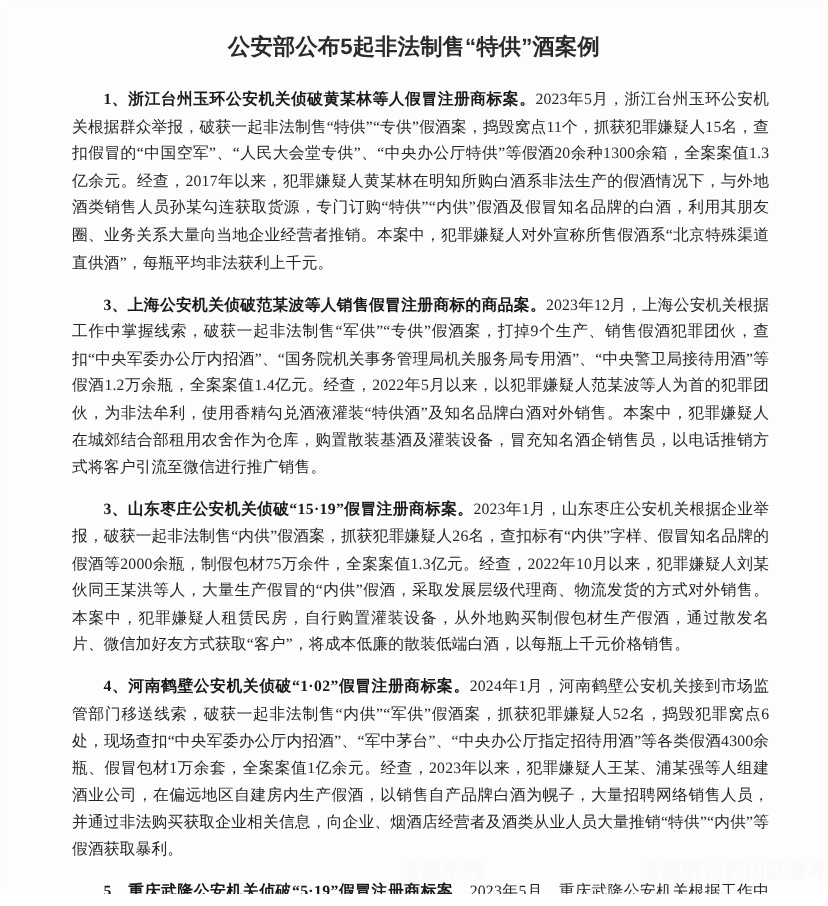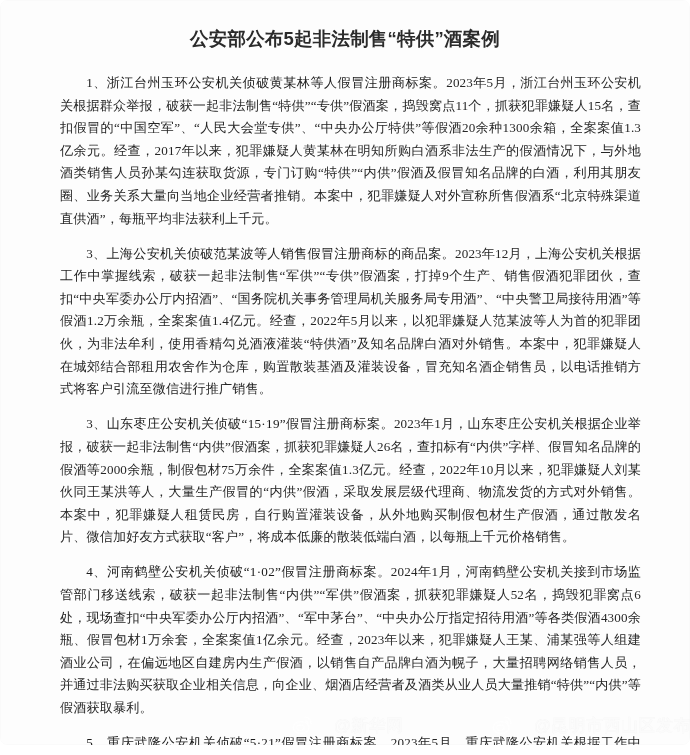--- a/index.html
+++ b/index.html
@@ -51,21 +51,21 @@
     font-size: 13.1px;
     line-height: 22.6px;
     color: #262626;
     text-align: justify;
     text-justify: inter-ideograph;
     word-break: break-all;
     letter-spacing: 0.15px;
   }
 
   .para .lead {
-    font-weight: 400;
+    font-weight: 700;
     color: #1a1a1a;
     letter-spacing: 0.3px;
   }
 
   
   .watermark {
     position: absolute;
     display: flex;
     align-items: center;
     gap: 21px;
@@ -122,21 +122,21 @@
 
     <p class="para">
       <span class="lead">3、山东枣庄公安机关侦破“15·19”假冒注册商标案。</span><span>2023年1月，山东枣庄公安机关根据企业举报，破获一起非法制售“内供”假酒案，抓获犯罪嫌疑人26名，查扣标有“内供”字样、假冒知名品牌的假酒等2000余瓶，制假包材75万余件，全案案值1.3亿元。经查，2022年10月以来，犯罪嫌疑人刘某伙同王某洪等人，大量生产假冒的“内供”假酒，采取发展层级代理商、物流发货的方式对外销售。本案中，犯罪嫌疑人租赁民房，自行购置灌装设备，从外地购买制假包材生产假酒，通过散发名片、微信加好友方式获取“客户”，将成本低廉的散装低端白酒，以每瓶上千元价格销售。</span>
     </p>
 
     <p class="para">
       <span class="lead">4、河南鹤壁公安机关侦破“1·02”假冒注册商标案。</span><span>2024年1月，河南鹤壁公安机关接到市场监管部门移送线索，破获一起非法制售“内供”“军供”假酒案，抓获犯罪嫌疑人52名，捣毁犯罪窝点6处，现场查扣“中央军委办公厅内招酒”、“军中茅台”、“中央办公厅指定招待用酒”等各类假酒4300余瓶、假冒包材1万余套，全案案值1亿余元。经查，2023年以来，犯罪嫌疑人王某、浦某强等人组建酒业公司，在偏远地区自建房内生产假酒，以销售自产品牌白酒为幌子，大量招聘网络销售人员，并通过非法购买获取企业相关信息，向企业、烟酒店经营者及酒类从业人员大量推销“特供”“内供”等假酒获取暴利。</span>
     </p>
 
     <p class="para">
-      <span class="lead">5、重庆武隆公安机关侦破“5·21”假冒注册商标案。</span><span>2023年5月，重庆武隆公安机关根据工作中掌握线索，破获一起非法制售“特供”“军供”“专供”假酒案，查扣标有“中央国家机关特供三十年陈酿”、“国务院机关事务管理局机关服务专用酒”等标识的假酒27种9000余瓶、包材85万余件，销售金额达2000余万元，全案案值约1亿元。经查，犯罪嫌疑人陈某某、曹某与多个制假团伙勾结，从外地灌装制假窝点订制“特供”假酒，组建专业网络营销团队推售假酒。本案中，犯罪嫌疑人以烟酒门店为掩护，组织数十名网络销售人员，通过互联网广告等方式获取客源，虚构与知名酒企合作、“特殊渠道”等内容，利用物流销往全国各地。</span>
+      <span class="lead">5、重庆武隆公安机关侦破“5·19”假冒注册商标案。</span><span>2023年5月，重庆武隆公安机关根据工作中掌握线索，破获一起非法制售“特供”“军供”“专供”假酒案，查扣标有“中央国家机关特供三十年陈酿”、“国务院机关事务管理局机关服务专用酒”等标识的假酒27种9000余瓶、包材85万余件，销售金额达2000余万元，全案案值约1亿元。经查，犯罪嫌疑人陈某某、曹某与多个制假团伙勾结，从外地灌装制假窝点订制“特供”假酒，组建专业网络营销团队推售假酒。本案中，犯罪嫌疑人以烟酒门店为掩护，组织数十名网络销售人员，通过互联网广告等方式获取客源，虚构与知名酒企合作、“特殊渠道”等内容，利用物流销往全国各地。</span>
     </p>
 
   </div>
 
   <div class="watermark left">
     <svg class="wb-logo" viewBox="0 0 64 64" aria-hidden="true">
       <ellipse cx="28" cy="38" rx="24" ry="18" fill="none" stroke="#ffffff" stroke-width="4"></ellipse>
       <ellipse cx="26" cy="39" rx="11" ry="8" fill="none" stroke="#ffffff" stroke-width="3.5"></ellipse>
       <path d="M40 6 a20 20 0 0 1 18 20" fill="none" stroke="#ffffff" stroke-width="4" stroke-linecap="round"></path>
       <path d="M41 17 a10 10 0 0 1 8 9" fill="none" stroke="#ffffff" stroke-width="4" stroke-linecap="round"></path>

